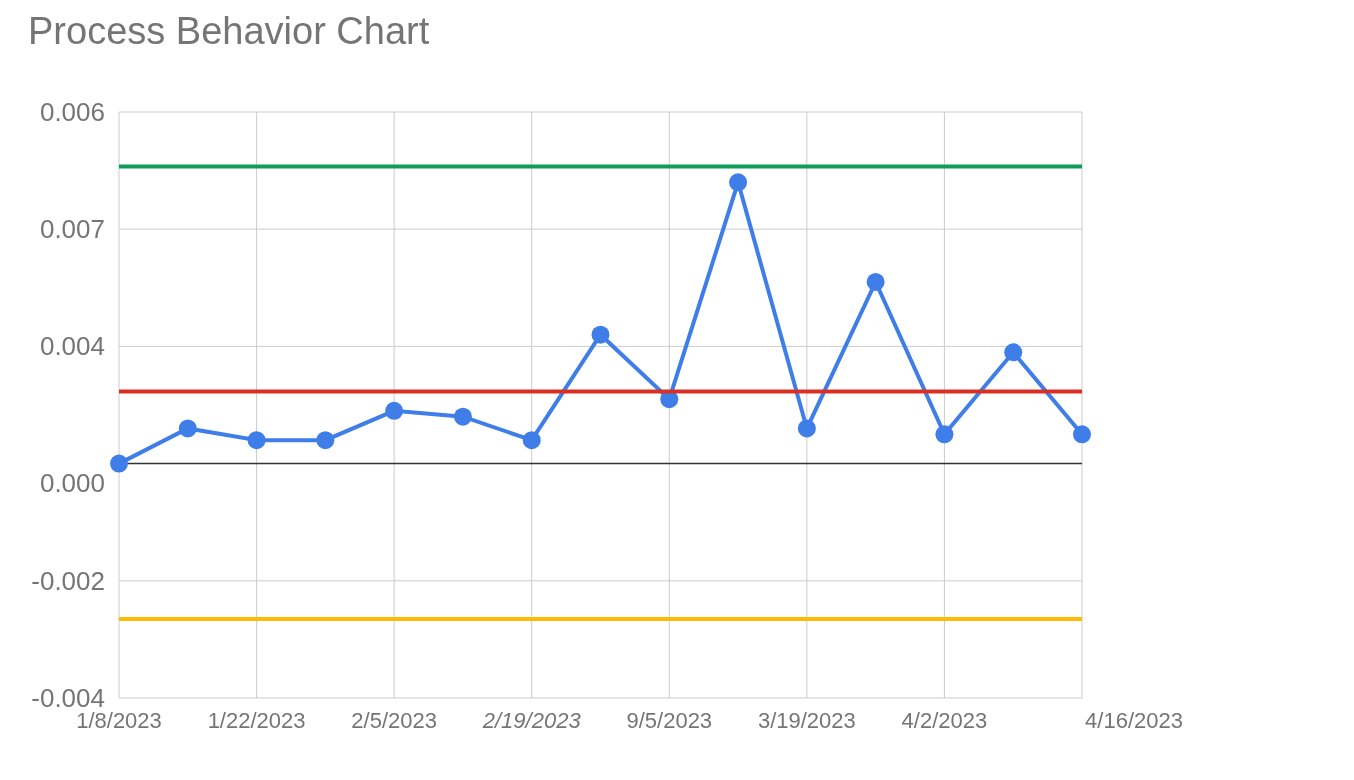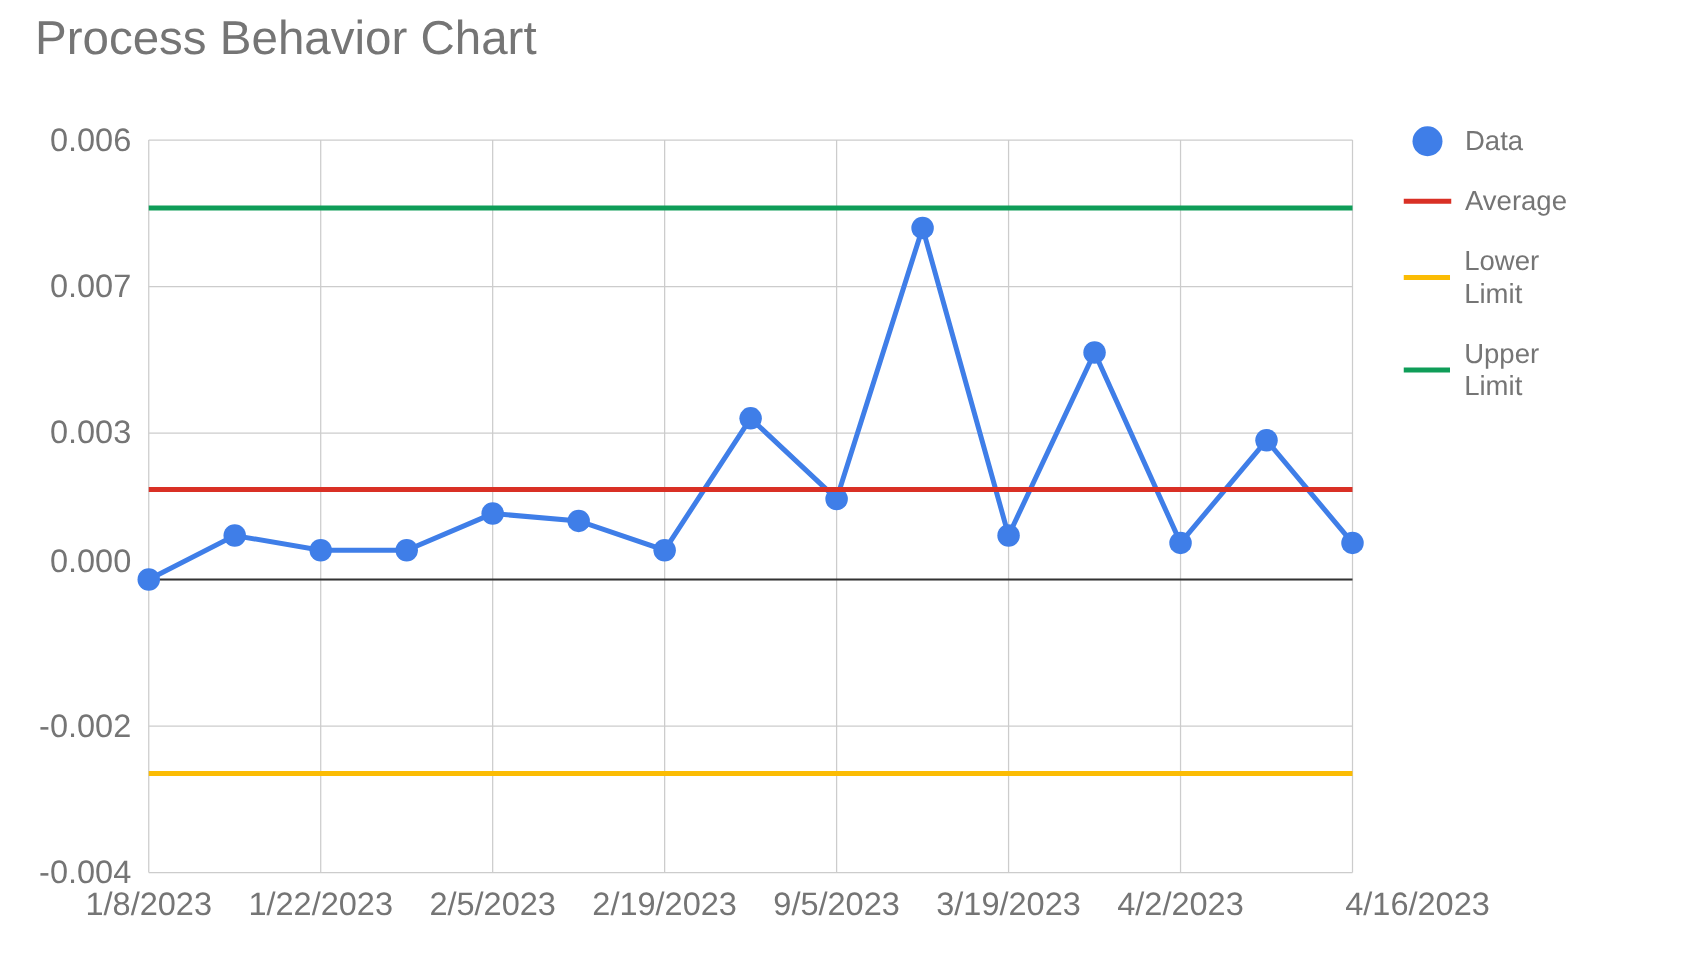--- a/index.html
+++ b/index.html
@@ -6,21 +6,21 @@
 body { font-family: Arial, Helvetica, sans-serif; background: #fff; width: 1354px; height: 780px; position: relative; }
 .chart-container { position: absolute; left: 0; top: 0; width: 1282px; height: 780px; }
 .title { position: absolute; left: 28px; top: 10px; font-size: 38px; color: #757575; font-weight: 400; }
 .plot-area { position: absolute; left: 119px; top: 112px; width: 963px; height: 586px; }
 .legend { position: absolute; left: 1130px; top: 100px; }
 .legend-item { display: flex; align-items: center; margin-bottom: 22px; }
 .legend-marker { width: 24px; height: 24px; border-radius: 50%; margin-right: 18px; }
 .legend-line { width: 38px; height: 4px; margin-left: -7px; margin-right: 11px; }
 .legend-text { font-size: 22px; color: #757575; }
 .y-tick { position: absolute; right: 100%; padding-right: 14px; font-size: 26px; color: #757575; transform: translateY(-50%); }
-.x-tick { position: absolute; top: 100%; padding-top: 10px; font-size: 26px; color: #757575; transform: translateX(-50%); white-space: nowrap; }
+.x-tick { position: absolute; top: 100%; padding-top: 10px; font-size: 22px; color: #757575; transform: translateX(-50%); white-space: nowrap; }
 svg { position: absolute; left: 0; top: 0; overflow: visible; }
 </style>
 </head>
 <body>
 
 <div class="chart-container">
   <div class="title">Process Behavior Chart</div>
 
   <div class="plot-area">
     <svg id="chart-svg" width="963" height="586">
@@ -54,45 +54,27 @@
         <circle cx="756.6428571428571" cy="169.93999999999994" r="9" fill="#3f7ee8"></circle>
         <circle cx="825.4285714285713" cy="322.29999999999995" r="9" fill="#3f7ee8"></circle>
         <circle cx="894.2142857142858" cy="240.26" r="9" fill="#3f7ee8"></circle>
         <circle cx="963" cy="322.29999999999995" r="9" fill="#3f7ee8"></circle>
         <path d="M0,279.522 L68.78571428571428,279.522 L137.57142857142856,279.522 L206.35714285714283,279.522 L275.1428571428571,279.522 L343.92857142857144,279.522 L412.71428571428567,279.522 L481.5,279.522 L550.2857142857142,279.522 L619.0714285714287,279.522 L687.8571428571429,279.522 L756.6428571428571,279.522 L825.4285714285713,279.522 L894.2142857142858,279.522 L963,279.522 " fill="none" stroke="#d93025" stroke-width="4"></path>
         <path d="M0,506.89 L68.78571428571428,506.89 L137.57142857142856,506.89 L206.35714285714283,506.89 L275.1428571428571,506.89 L343.92857142857144,506.89 L412.71428571428567,506.89 L481.5,506.89 L550.2857142857142,506.89 L619.0714285714287,506.89 L687.8571428571429,506.89 L756.6428571428571,506.89 L825.4285714285713,506.89 L894.2142857142858,506.89 L963,506.89 " fill="none" stroke="#fbbc04" stroke-width="4"></path>
         <path d="M0,54.497999999999934 L68.78571428571428,54.497999999999934 L137.57142857142856,54.497999999999934 L206.35714285714283,54.497999999999934 L275.1428571428571,54.497999999999934 L343.92857142857144,54.497999999999934 L412.71428571428567,54.497999999999934 L481.5,54.497999999999934 L550.2857142857142,54.497999999999934 L619.0714285714287,54.497999999999934 L687.8571428571429,54.497999999999934 L756.6428571428571,54.497999999999934 L825.4285714285713,54.497999999999934 L894.2142857142858,54.497999999999934 L963,54.497999999999934 " fill="none" stroke="#0f9d58" stroke-width="4"></path>
       </svg>
   <div class="y-tick" style="top: 586px; text-align: center;">-0.004</div>
       <div class="y-tick" style="top: 468.8px;">-0.002</div>
-      <div class="y-tick" style="top: 337px;">0.000</div>
-      <div class="y-tick" style="top: 234.4px;">0.003</div>
+      <div class="y-tick" style="top: 371px;">0.000</div>
+      <div class="y-tick" style="top: 234.4px;">0.004</div>
       <div class="y-tick" style="top: 117.2px;">0.007</div>
       <div class="y-tick" style="top: 0px;">0.006</div>
       <div class="x-tick" style="left: 0px;">1/8/2023</div>
       <div class="x-tick" style="left: 137.571px;">1/22/2023</div>
       <div class="x-tick" style="left: 275.143px;">2/5/2023</div>
-      <div class="x-tick" style="left: 412.714px;">2/19/2023</div>
+      <div class="x-tick" style="left: 412.714px; font-style: italic;">2/19/2023</div>
       <div class="x-tick" style="left: 550.286px;">9/5/2023</div>
       <div class="x-tick" style="left: 687.857px;">3/19/2023</div>
       <div class="x-tick" style="left: 825.429px;">4/2/2023</div>
       <div class="x-tick" style="left: 1015px;">4/16/2023</div>
     </div>
 
-  <div class="legend">
-    <div class="legend-item">
-      <div class="legend-marker" style="background:#3f7ee8"></div>
-      <span class="legend-text">Data</span>
-    </div>
-    <div class="legend-item">
-      <div class="legend-line" style="background:#d93025"></div>
-      <span class="legend-text">Average</span>
-    </div>
-    <div class="legend-item">
-      <div class="legend-line" style="background:#fbbc04"></div>
-      <span class="legend-text">Lower Limit</span>
-    </div>
-    <div class="legend-item">
-      <div class="legend-line" style="background:#0f9d58"></div>
-      <span class="legend-text">Upper Limit</span>
-    </div>
-  </div>
 </div>
 
 </body></html>

